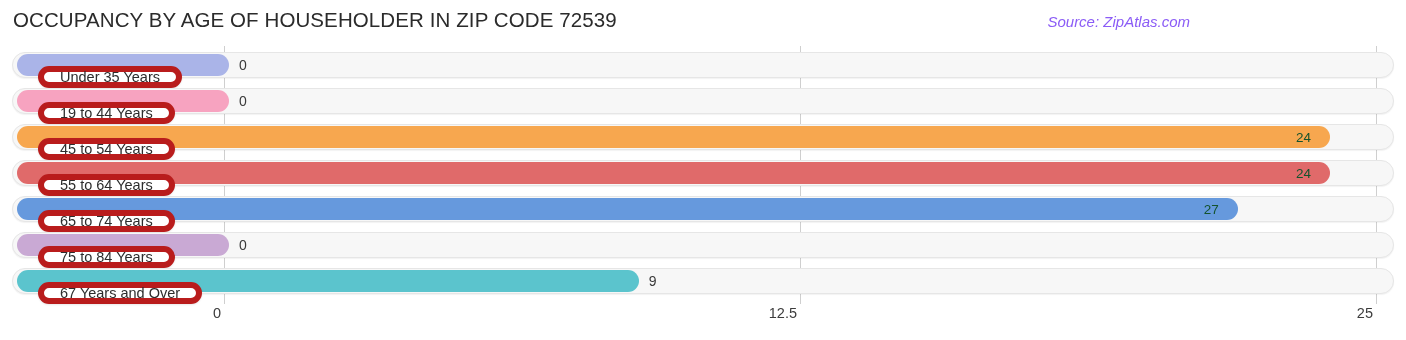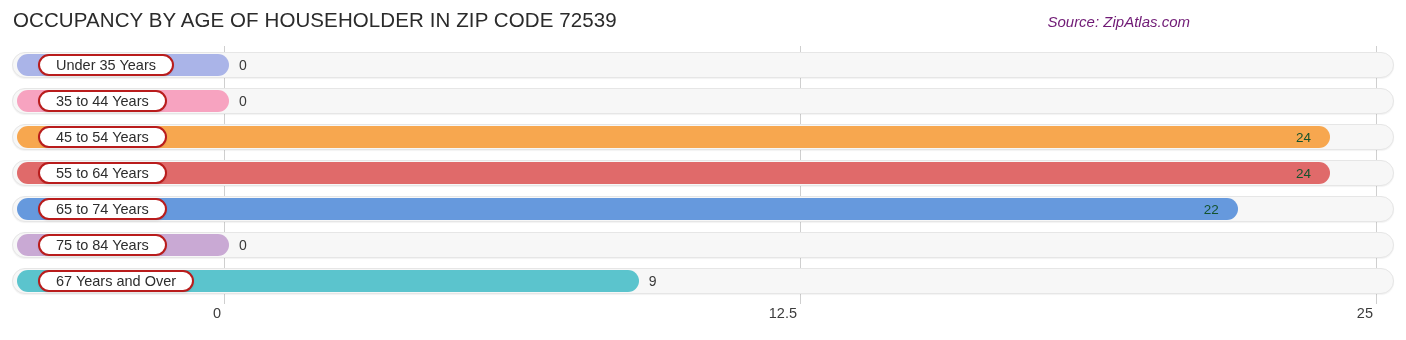--- a/index.html
+++ b/index.html
@@ -30,21 +30,21 @@
     color: #2b2b2b;
     letter-spacing: 0.1px;
     white-space: nowrap;
   }
   .chart-source {
     position: absolute;
     right: 14px;
     top: 13px;
     font-size: 15px;
     font-style: italic;
-    color: #701a75;
+    color: #8b5cf6;
     white-space: nowrap;
   }
 
   
   .plot {
     position: absolute;
     left: 0;
     top: 46px;
     width: 1406px;
     height: 258px;
@@ -100,24 +100,24 @@
     top: 4px;
     height: 22px;
     border-radius: 11px;
     box-sizing: border-box;
   }
 
   
   .label-pill {
     position: absolute;
     left: 26px;
-    top: 4px;
+    top: 16px;
     height: 22px;
     background: #ffffff;
-    border: 2px solid #b91c1c;
+    border: 6px solid #b91c1c;
     border-radius: 11px;
     display: flex;
     align-items: center;
     padding: 0 16px;
     box-sizing: border-box;
     box-shadow: 0 1px 2px rgba(0,0,0,0.09);
     white-space: nowrap;
   }
   .label-pill span {
     font-size: 14.5px;
@@ -184,21 +184,21 @@
           <div class="bar" style="width: 212px; background: rgb(170, 180, 232);"></div>
           <div class="label-pill">
             <span>Under 35 Years</span>
           </div>
           <div class="value-out" style="left: 227px;">0</div>
         </div>
         <div class="row" style="top: 40px;">
           <div class="track"></div>
           <div class="bar" style="width: 212px; background: rgb(247, 163, 192);"></div>
           <div class="label-pill">
-            <span>35 to 44 Years</span>
+            <span>19 to 44 Years</span>
           </div>
           <div class="value-out" style="left: 227px;">0</div>
         </div>
         <div class="row" style="top: 76px;">
           <div class="track"></div>
           <div class="bar" style="width: 1312.92px; background: rgb(247, 167, 79);"></div>
           <div class="label-pill">
             <span>45 to 54 Years</span>
           </div>
           <div class="value-in" style="left: 1283.92px;">24</div>
@@ -210,21 +210,21 @@
             <span>55 to 64 Years</span>
           </div>
           <div class="value-in" style="left: 1283.92px;">24</div>
         </div>
         <div class="row" style="top: 148px;">
           <div class="track"></div>
           <div class="bar" style="width: 1220.76px; background: rgb(102, 153, 221);"></div>
           <div class="label-pill">
             <span>65 to 74 Years</span>
           </div>
-          <div class="value-in" style="left: 1191.76px;">22</div>
+          <div class="value-in" style="left: 1191.76px;">27</div>
         </div>
         <div class="row" style="top: 184px;">
           <div class="track"></div>
           <div class="bar" style="width: 212px; background: rgb(201, 169, 212);"></div>
           <div class="label-pill">
             <span>75 to 84 Years</span>
           </div>
           <div class="value-out" style="left: 227px;">0</div>
         </div>
         <div class="row" style="top: 220px;">

